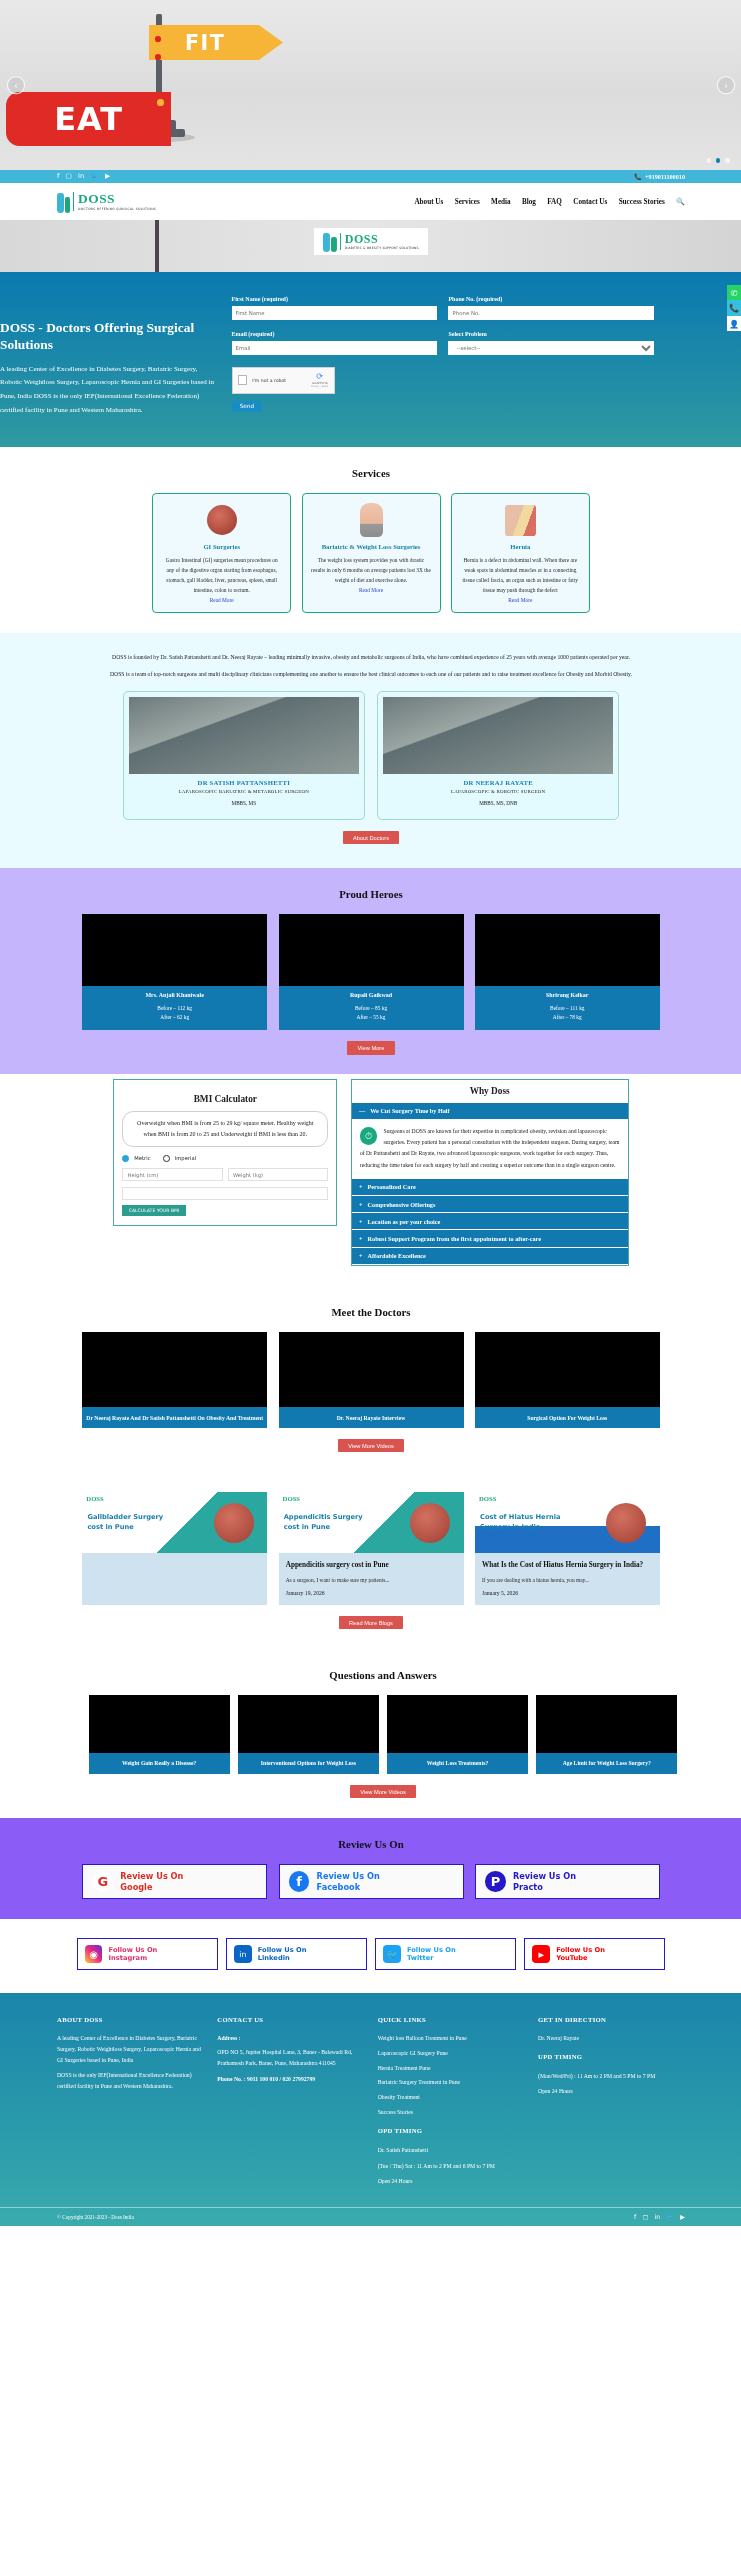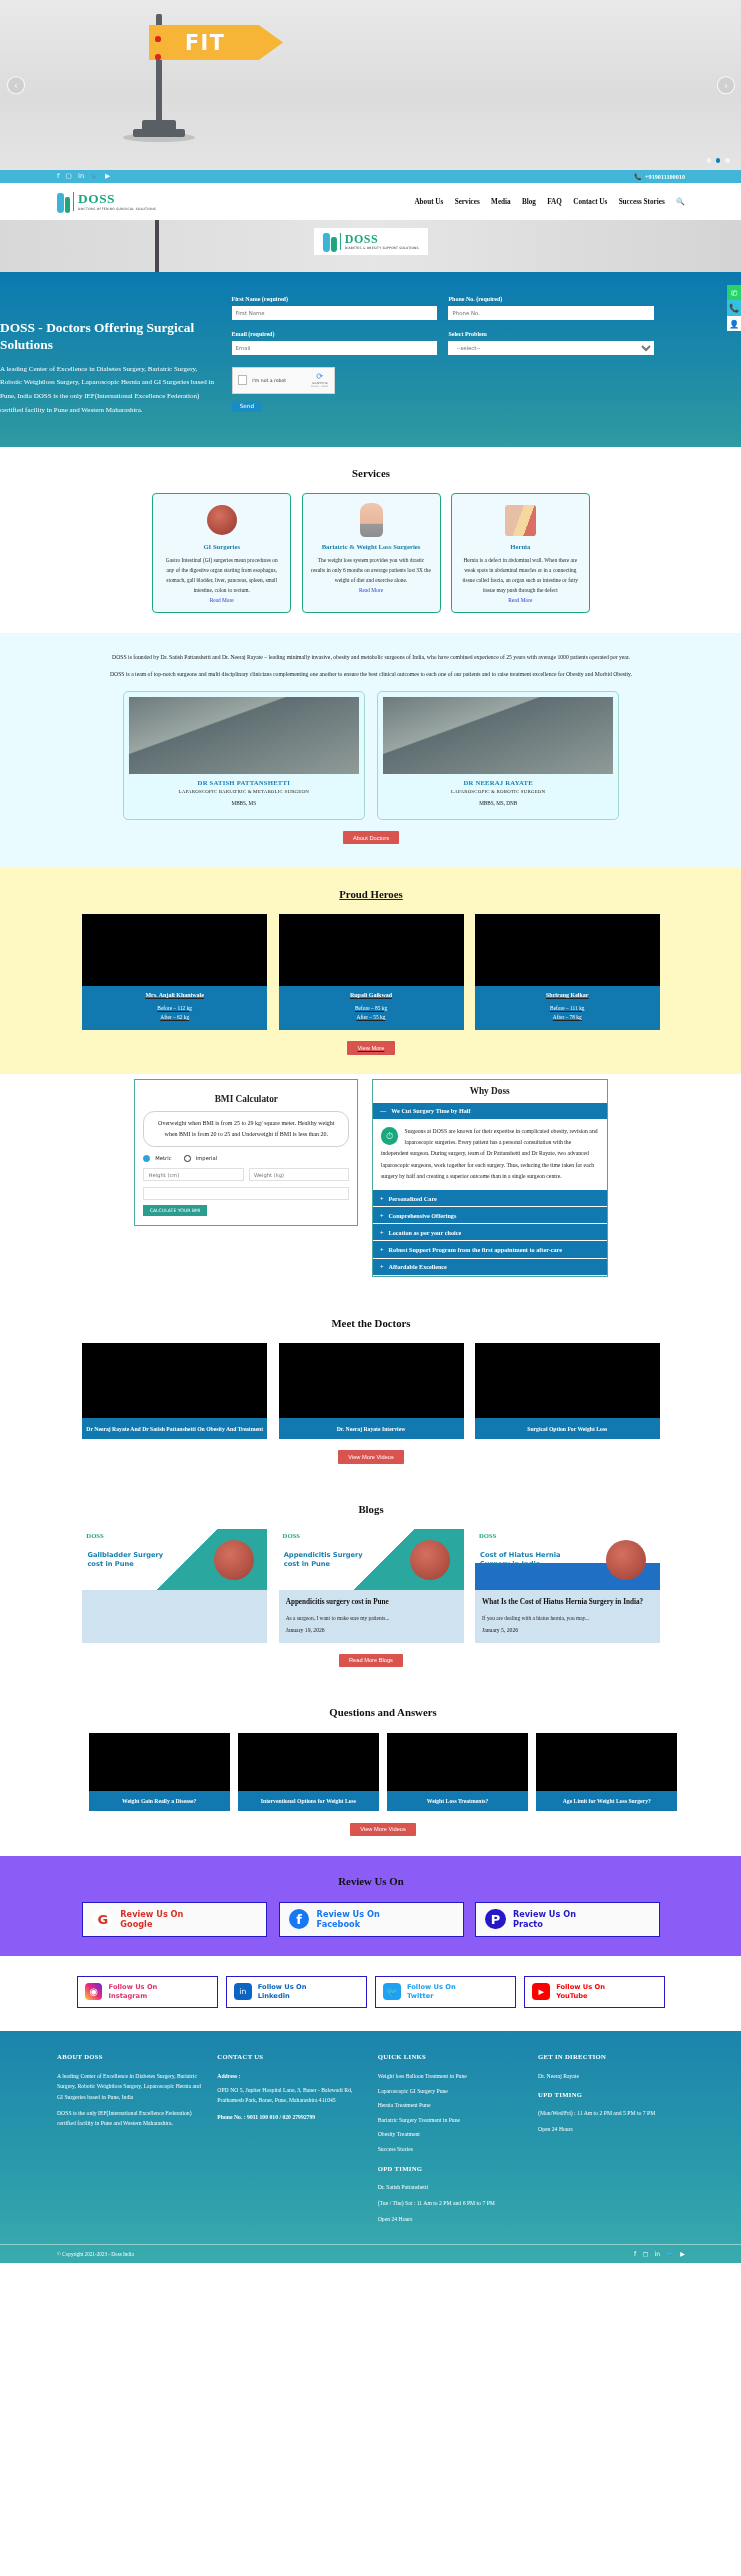--- a/index.html
+++ b/index.html
@@ -188,34 +188,34 @@
     width: 242px; background:#e3fbff; border:0.5px solid #9fd8d0; border-radius:5.2px;
     padding:5.2px 5.2px 12.4px 5.2px; text-align:center;
   }
   .team-photo { width:100%; height:77px; background:#7c8b8e; margin-bottom:5.2px;
     background-image:linear-gradient(160deg,#6d7a7d 0%,#9aa6a2 35%,#5f6e72 36%,#8f9b98 100%); }
   .team-card h4 { color:#1a7fb5; font-size:6.7px; letter-spacing:0.2px; margin-bottom:3.1px; }
   .team-card .role { font-size:4.9px; letter-spacing:0.2px; color:#222; margin-bottom:6.2px; }
   .team-card .deg { font-size:5.2px; color:#222; }
 
   
-  .heroes { background:#fef9c3;text-decoration:underline; }
+  .heroes { background:#c4b5fd; }
   .heroes-grid { display:flex; gap:11.3px; justify-content:center; }
   .hero-card { width:185px; }
   .hero-card .vid { height:72px; background:#000; }
   .hero-card .meta { background:#1179b0; color:#fff; text-align:center; padding:6.2px 3.1px 8.2px 3.1px; }
   .hero-card .meta .nm { font-size:6px; font-weight:bold; margin-bottom:5.2px; }
   .hero-card .meta .kg { font-size:5.4px; line-height:1.7; }
 
   
   .bmi-section { background:#fff; padding: 5.2px 0 20.6px 0; }
   .bmi-row { display:flex; gap:13.4px; justify-content:center; align-items:flex-start; }
   .bmi-box, .why-box { border:0.5px solid #4aa8a0; background:#fff; padding:8.2px; }
   .bmi-box { width:224px; }
-  .why-box { width:236px; padding:0; }
+  .why-box { width:278px; padding:0; }
   .bmi-box h2, .why-box h2 { text-align:center; font-size:9.3px; font-weight:bold; margin:5.2px 0 7.2px 0; }
   .bmi-note {
     border:0.5px solid #cfcfcf; border-radius:11.3px; padding:6.2px 7.2px; text-align:center;
     font-size:6px; line-height:1.8; color:#1c1c1c; margin-bottom:8.2px;
   }
   .radio-row { display:flex; align-items:center; gap:5.2px; margin-bottom:6.2px; font-family:"DejaVu Sans",sans-serif; font-size:5.2px; }
   .radio-row .rd { width:6.7px; height:6.7px; border-radius:50%; border:1px solid #2e2e2e; display:inline-block; }
   .radio-row .rd.on { background:#29a3dc; border-color:#29a3dc; }
   .bmi-inputs { display:flex; gap:5.2px; margin-bottom:5.2px; }
   .bmi-inputs input {
@@ -314,20 +314,24 @@
 <div class="hero-banner">
   <div class="flag-shadow"></div>
   <div class="flag-pole"></div>
   <div class="flag-base"></div>
   <div class="flag-base2"></div>
   <div class="flag-yellow">
     <span>FIT</span>
   </div>
   <div class="flag-dot" style="top:36px"></div>
   <div class="flag-dot" style="top:54px"></div>
+  <div class="flag-red">
+    <span>EAT</span>
+    <i class="dot2"></i>
+  </div>
   <div class="slider-arrow left">‹</div>
   <div class="slider-arrow right">›</div>
   <div class="slider-dots">
     <i></i>
     <i class="on"></i>
     <i></i>
   </div>
 </div>
 
 <div class="topbar">
@@ -590,21 +594,20 @@
     </div>
     <div class="doc-card">
       <div class="vid"></div>
       <div class="cap">Surgical Option For Weight Loss</div>
     </div>
   </div>
   <button class="btn-red">View More Videos</button>
 </div>
 
 <div class="section blogs">
-  <div class="section-title">Blogs</div>
   <div class="blog-grid wrap">
     <div class="blog-card">
       <div class="blog-thumb">
         <div class="tlogo">DOSS</div>
         <div class="ttl"><span>Gallbladder Surgery</span><br><span>cost in Pune</span></div>
         <div class="blob"></div>
       </div>
     </div>
     <div class="blog-card">
       <div class="blog-thumb">

